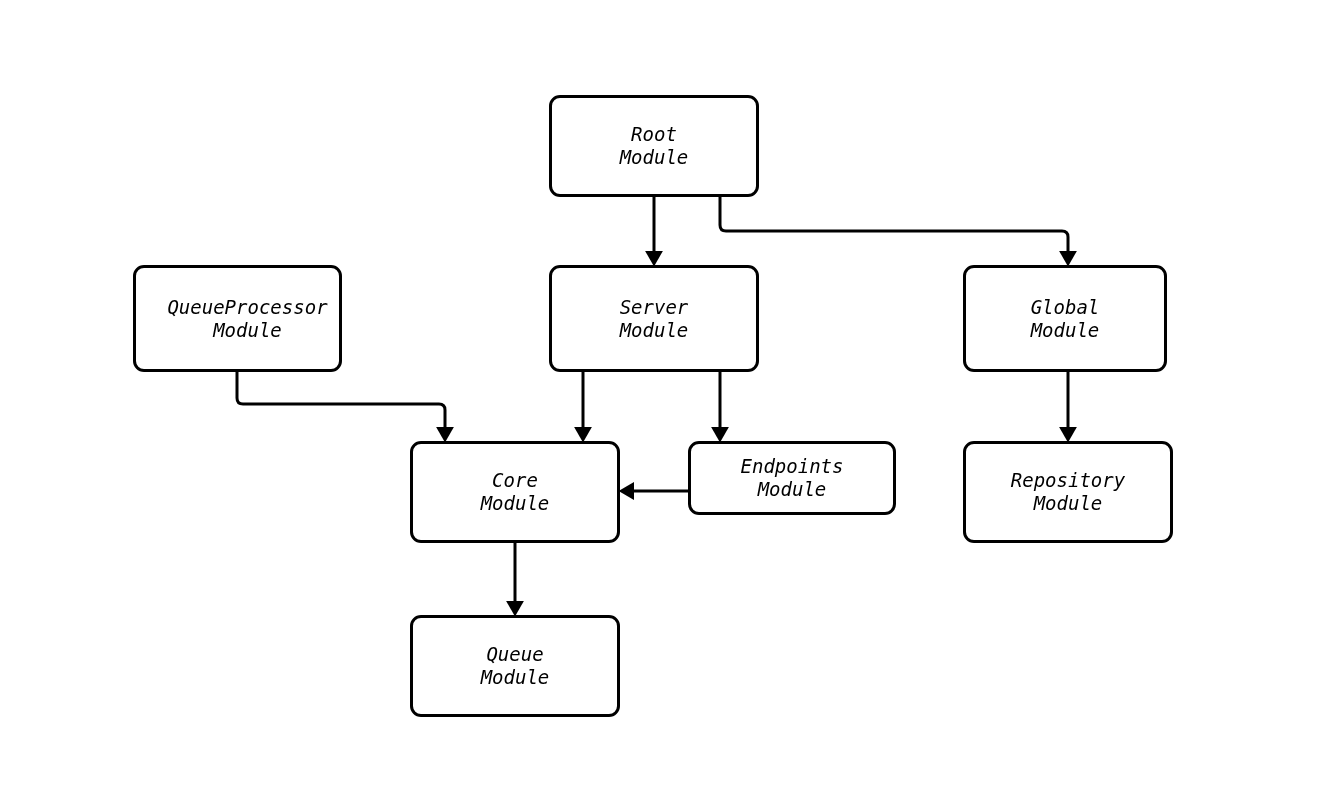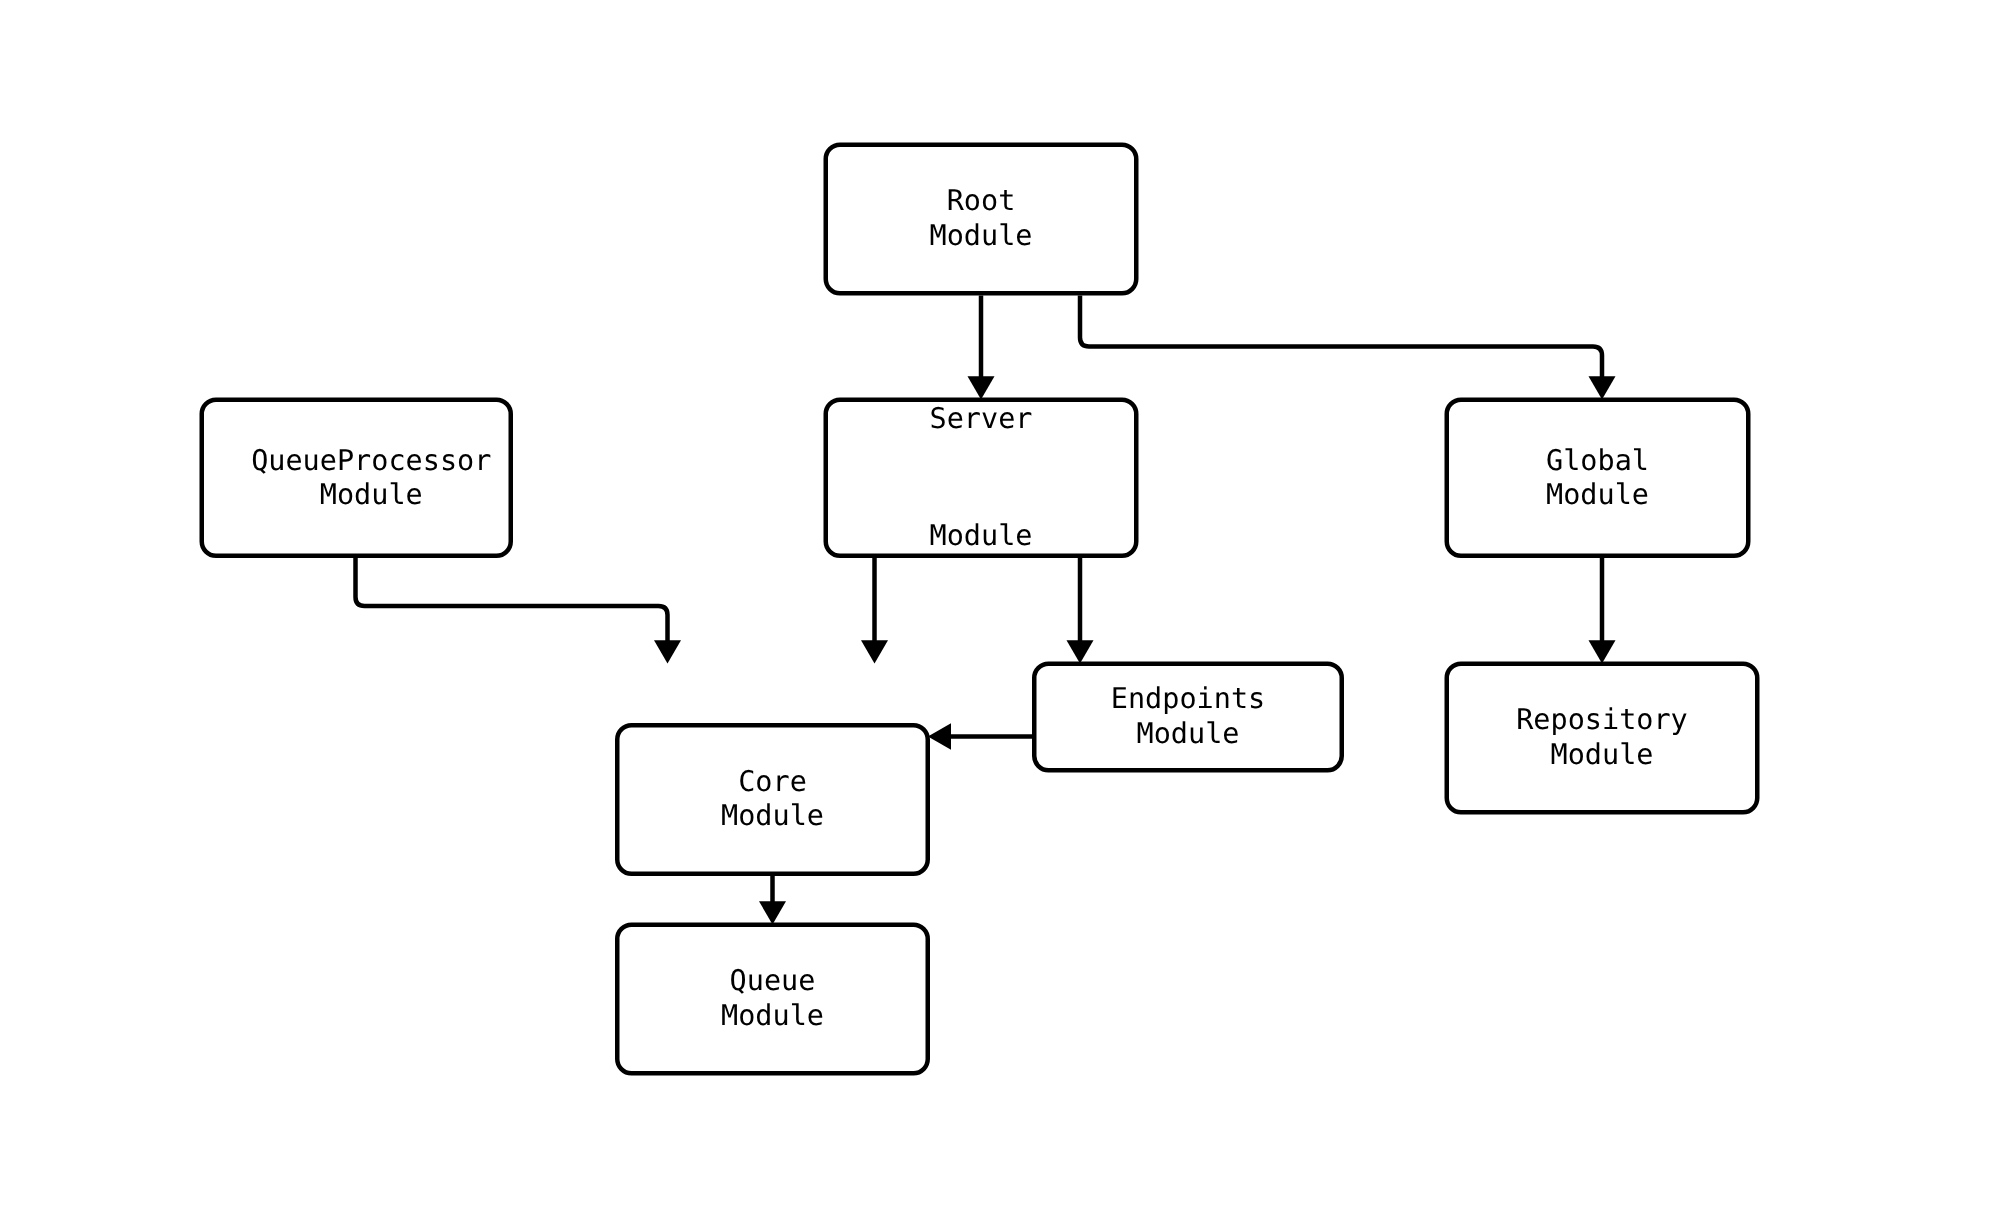--- a/index.html
+++ b/index.html
@@ -10,20 +10,21 @@
   }
   body {
     font-family: "DejaVu Sans Mono", monospace;
   }
   #diagram-root {
     position: relative;
     width: 1337px;
     height: 809px;
     background: #ffffff;
     overflow: hidden;
+    font-style: italic;
   }
   #edge-layer {
     position: absolute;
     left: 0;
     top: 0;
     width: 1337px;
     height: 809px;
   }
   .node {
     position: absolute;
@@ -72,31 +73,31 @@
   <div class="node" style="left: 549px; top: 95px; width: 210px; height: 102px;">
     <span class="node-label-line">Root</span>
     <span class="node-label-line">Module</span>
   </div>
 
   <div class="node" style="left: 133px; top: 265px; width: 209px; height: 107px; padding-left: 20px;">
     <span class="node-label-line">QueueProcessor</span>
     <span class="node-label-line">Module</span>
   </div>
 
-  <div class="node" style="left: 549px; top: 265px; width: 210px; height: 107px; justify-content: space-between;">
+  <div class="node" style="left: 549px; top: 265px; width: 210px; height: 107px;">
     <span class="node-label-line">Server</span>
     <span class="node-label-line">Module</span>
   </div>
 
   <div class="node" style="left: 963px; top: 265px; width: 204px; height: 107px;">
     <span class="node-label-line">Global</span>
     <span class="node-label-line">Module</span>
   </div>
 
-  <div class="node" style="left: 410px; top: 441px; width: 210px; height: 102px; margin-top: 41px;">
+  <div class="node" style="left: 410px; top: 441px; width: 210px; height: 102px;">
     <span class="node-label-line">Core</span>
     <span class="node-label-line">Module</span>
   </div>
 
   <div class="node" style="left: 688px; top: 441px; width: 208px; height: 74px;">
     <span class="node-label-line">Endpoints</span>
     <span class="node-label-line">Module</span>
   </div>
 
   <div class="node" style="left: 963px; top: 441px; width: 210px; height: 102px; text-align: center;">

